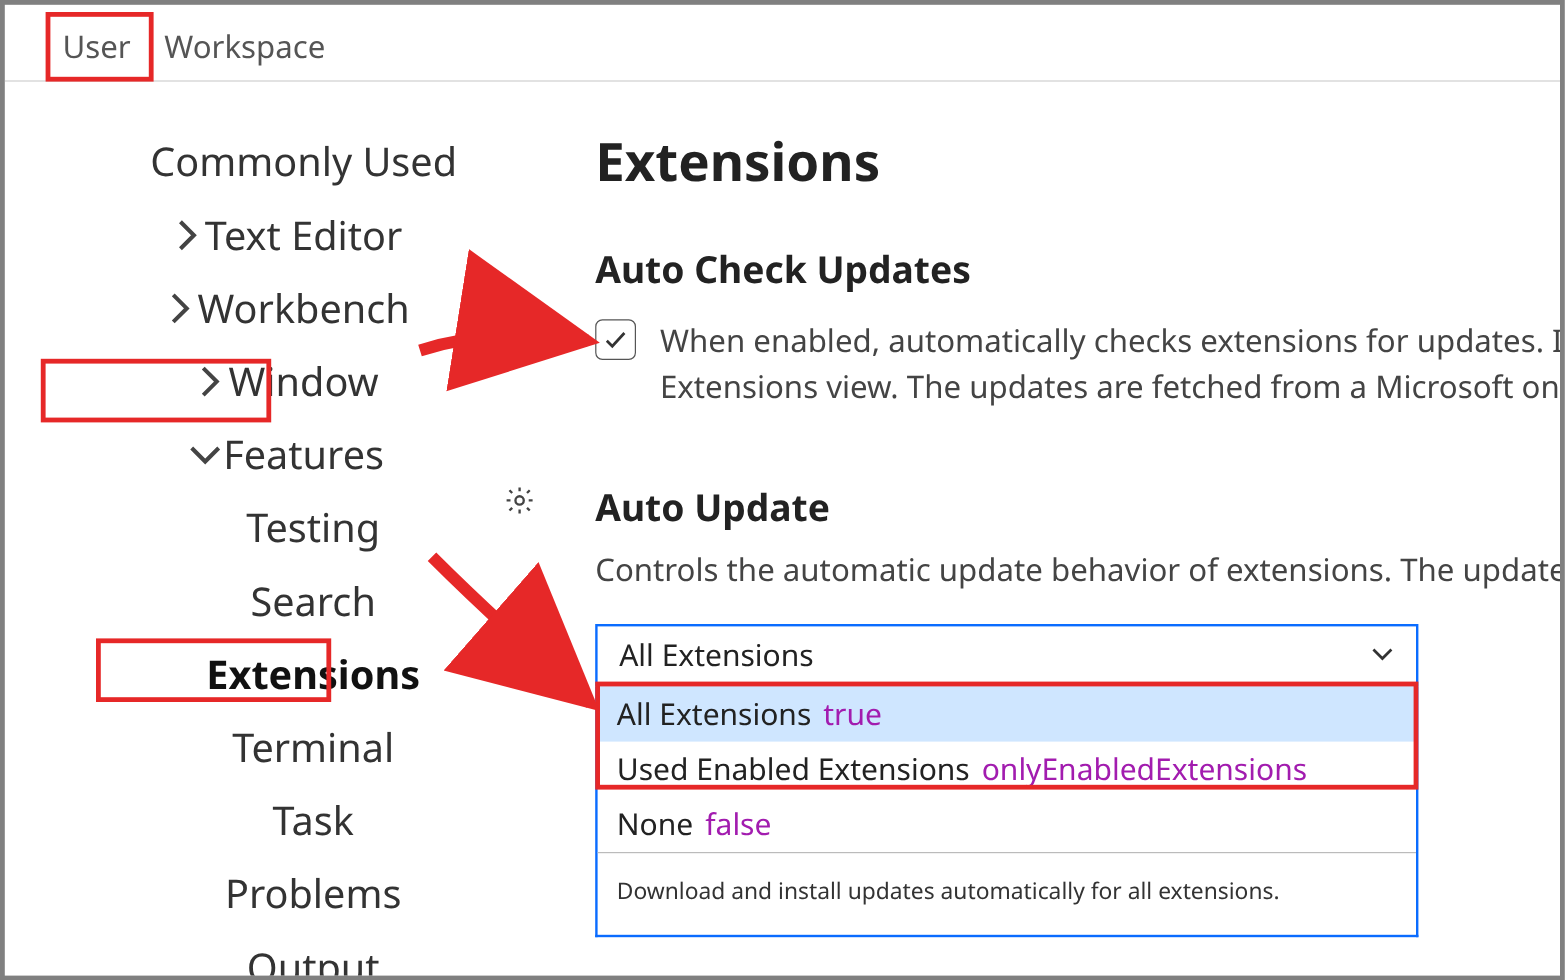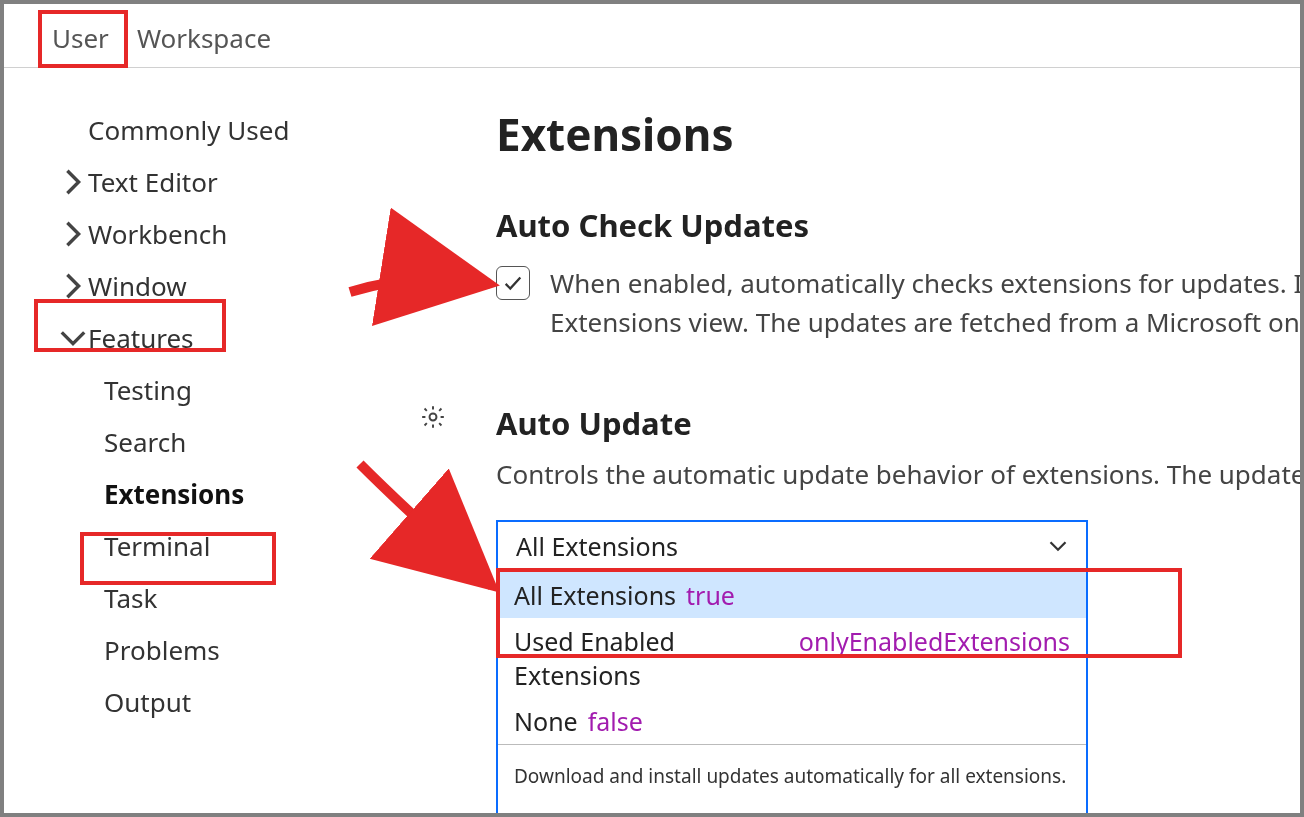--- a/index.html
+++ b/index.html
@@ -31,24 +31,25 @@
   }
   .sidebar {
     position: absolute;
     left: 34px;
     top: 100px;
     width: 380px;
   }
   .tree-item {
     display: flex;
     align-items: center;
-    font-size: 26px;
+    font-size: 33px;
     color: #333;
     padding: 8px 0;
     cursor: pointer;
+    justify-content: center;
   }
   .tree-item.level0 { padding-left: 20px; }
   .tree-item.level1 { padding-left: 66px; }
   .chev {
     width: 30px;
     display: inline-flex;
     justify-content: center;
     color: #444;
   }
   .tree-item .label { }
@@ -111,21 +112,21 @@
   .gear-icon svg { width: 26px; height: 26px; }
   .setting-desc {
     font-size: 26px;
     color: #444;
     margin: 12px 0 0 62px;
     white-space: nowrap;
   }
   .dropdown-wrap {
     position: relative;
     margin: 28px 0 0 62px;
-    width: 592px;
+    width: 686px;
   }
   .select-box {
     border: 2px solid #0a6cff;
     height: 52px;
     display: flex;
     align-items: center;
     justify-content: space-between;
     padding: 0 18px;
     font-size: 25px;
     color: #222;

